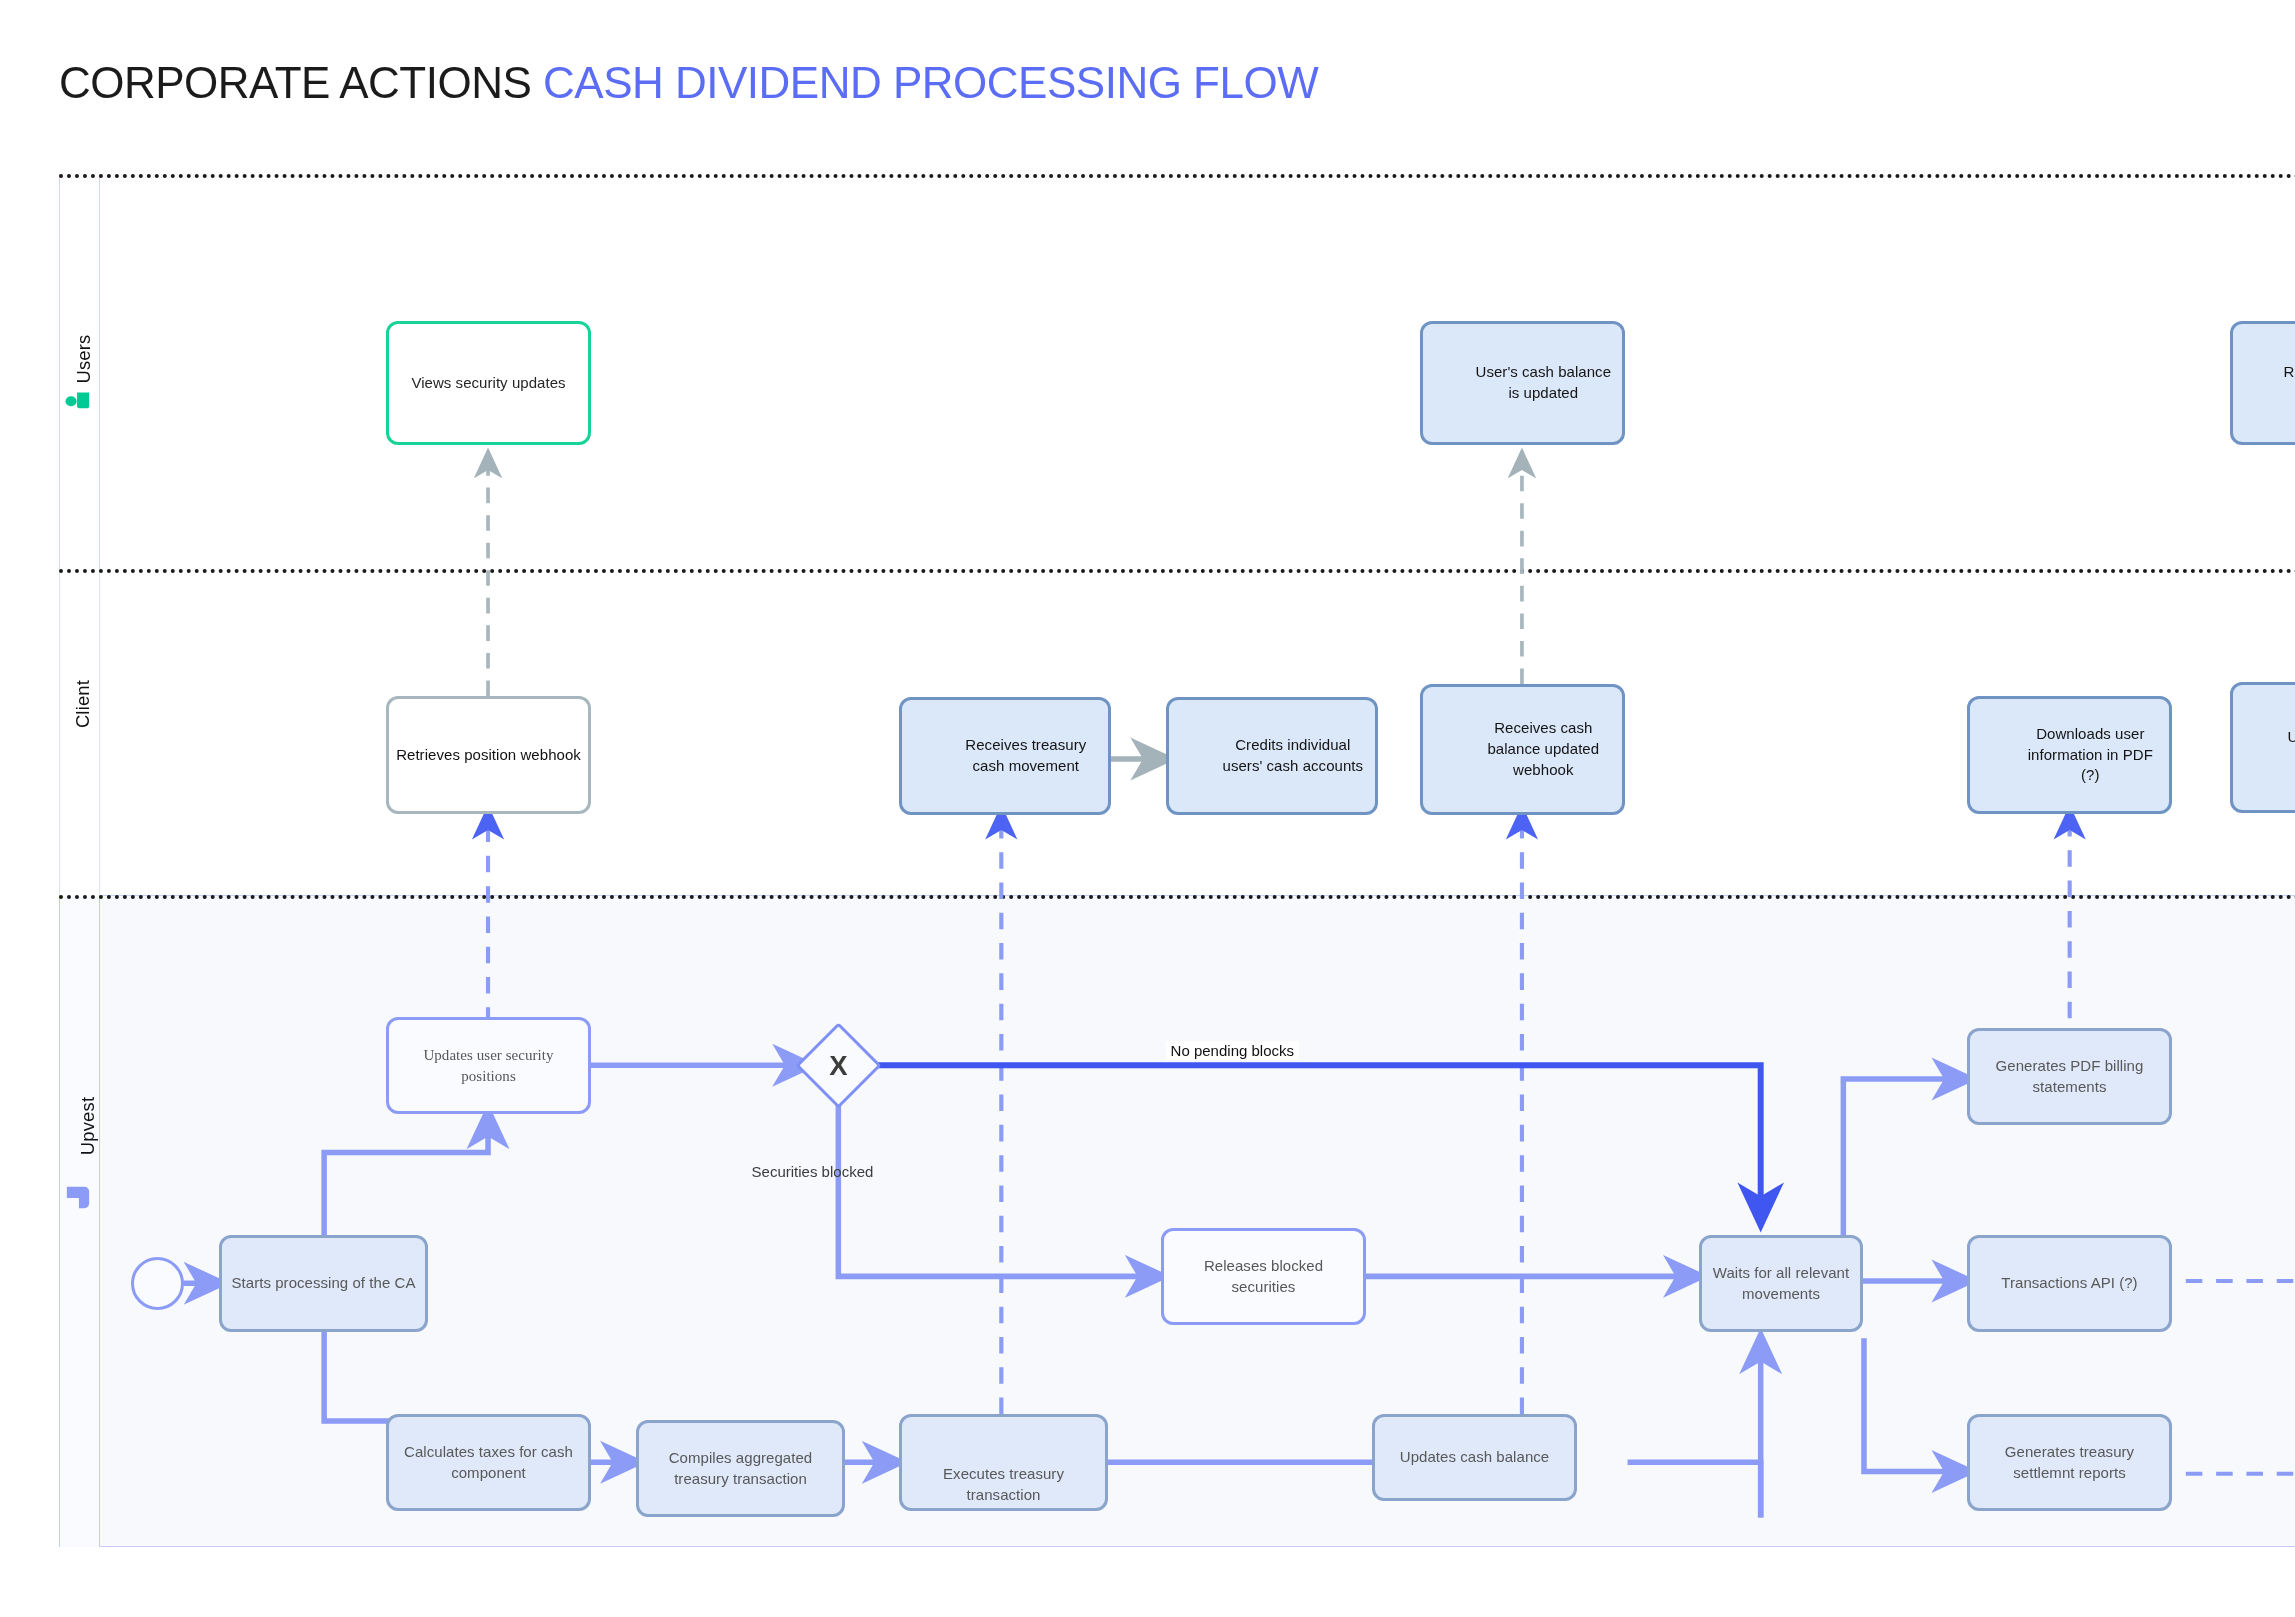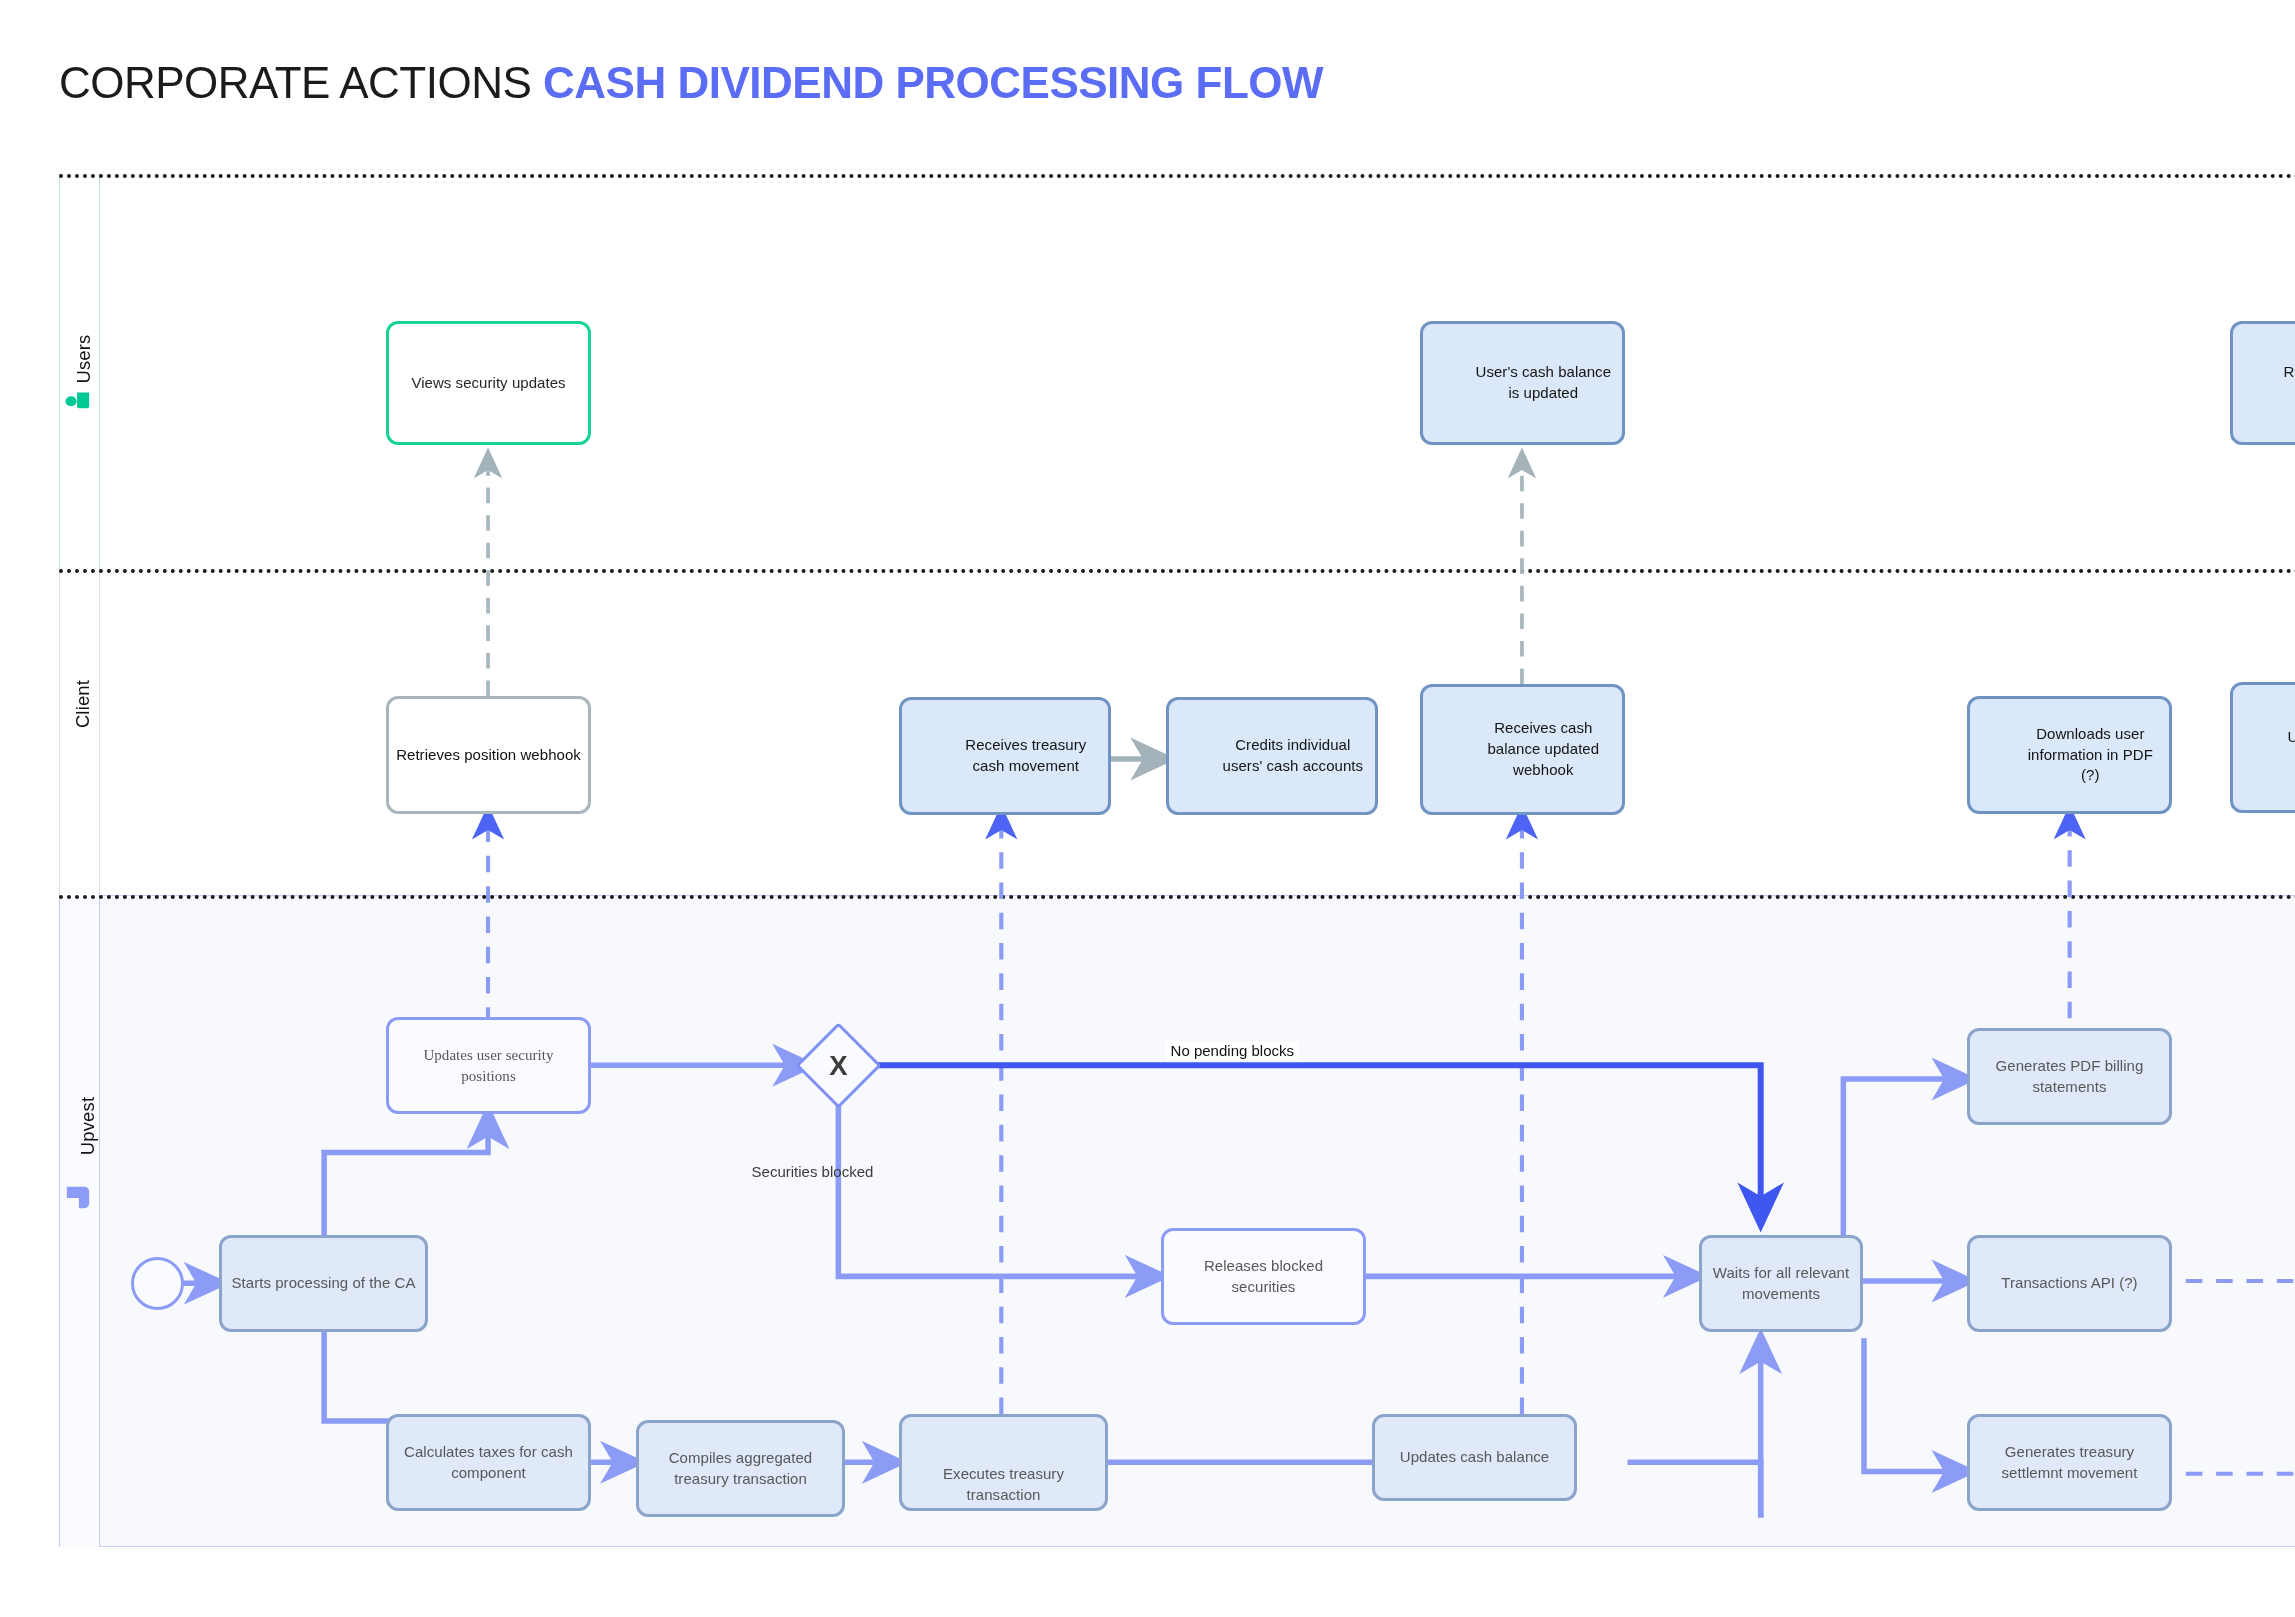--- a/index.html
+++ b/index.html
@@ -3,21 +3,21 @@
 <meta charset="utf-8">
 <title>Corporate Actions — Cash Dividend Processing Flow</title>
 <style>
   html,body{margin:0;padding:0;background:#ffffff;}
   body{font-family:"Liberation Sans","DejaVu Sans",sans-serif;-webkit-font-smoothing:antialiased;}
   #canvas{position:relative;width:3054px;height:1618px;background:#ffffff;overflow:hidden;}
 
   
   #title{position:absolute;left:59px;top:61px;font-size:44px;line-height:1;white-space:nowrap;letter-spacing:-0.5px;}
   #title .t-dark{color:#1b1b1b;font-weight:400;}
-  #title .t-accent{color:#5b6cf5;font-weight:700;}
+  #title .t-accent{color:#5b6cf5;font-weight:400;}
 
   
   #pool{position:absolute;left:59px;top:174px;width:2938px;height:1373px;}
 
   .lane-sep{position:absolute;left:0;width:2938px;height:0;
     border-top:4.1px dotted #1a1a1a;}
 
   .lane-strip{position:absolute;left:0;width:39px;}
   .lane-strip.users{background:#ffffff;border-left:1.4px solid #b9ecd8;border-right:1.4px solid #b9ecd8;}
   .lane-strip.client{background:#ffffff;border-left:1.4px solid #dfe3ea;border-right:1.4px solid #dfe3ea;}
@@ -261,17 +261,17 @@
 
   <div class="node n-soft" style="left:1967px;top:1028px;width:205px;height:97px;">
     <span>Generates PDF billing statements</span>
   </div>
 
   <div class="node n-soft" style="left:1967px;top:1235px;width:205px;height:97px;">
     <span>Transactions API (?)</span>
   </div>
 
   <div class="node n-soft" style="left:1967px;top:1414px;width:205px;height:97px;">
-    <span>Generates treasury settlemnt movement</span>
+    <span>Generates treasury settlemnt reports</span>
   </div>
 
 </div>
 
 
 </body></html>

